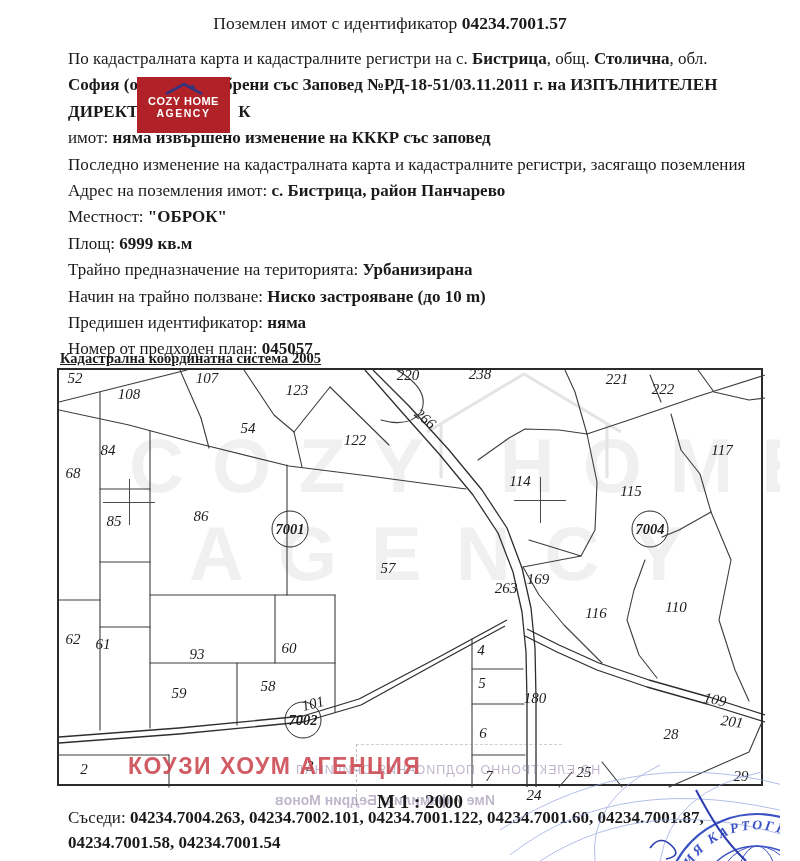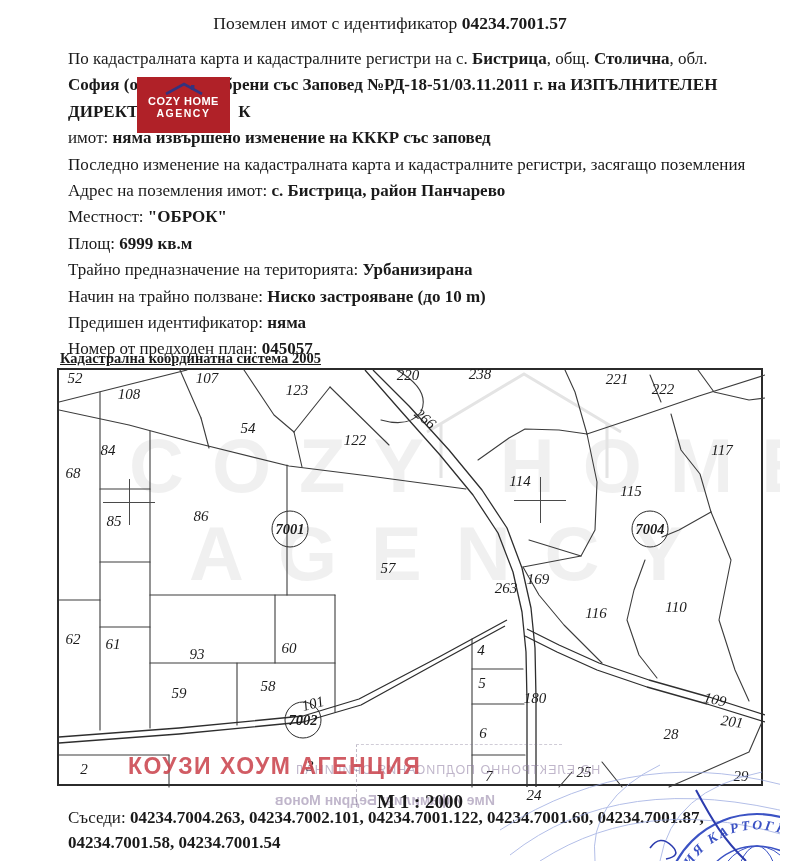--- a/index.html
+++ b/index.html
@@ -161,21 +161,21 @@
         <div class="plabel" style="left: 49px; top: 80px;">84</div>
         <div class="plabel" style="left: 14px; top: 103px;">68</div>
         <div class="plabel" style="left: 55px; top: 151px;">85</div>
         <div class="plabel" style="left: 142px; top: 146px;">86</div>
         <div class="plabel" style="left: 329px; top: 198px;">57</div>
         <div class="plabel" style="left: 447px; top: 218px;">263</div>
         <div class="plabel" style="left: 479px; top: 209px;">169</div>
         <div class="plabel" style="left: 537px; top: 243px;">116</div>
         <div class="plabel" style="left: 617px; top: 237px;">110</div>
         <div class="plabel" style="left: 14px; top: 269px;">62</div>
-        <div class="plabel" style="left: 54px; top: 274px;">61</div>
+        <div class="plabel" style="left: 44px; top: 274px;">61</div>
         <div class="plabel" style="left: 138px; top: 284px;">93</div>
         <div class="plabel" style="left: 230px; top: 278px;">60</div>
         <div class="plabel" style="left: 120px; top: 323px;">59</div>
         <div class="plabel" style="left: 209px; top: 316px;">58</div>
         <div class="plabel" style="left: 422px; top: 280px;">4</div>
         <div class="plabel" style="left: 423px; top: 313px;">5</div>
         <div class="plabel" style="left: 476px; top: 328px;">180</div>
         <div class="plabel" style="left: 424px; top: 363px;">6</div>
         <div class="plabel" style="left: 430px; top: 406px;">7</div>
         <div class="plabel" style="left: 475px; top: 425px;">24</div>

